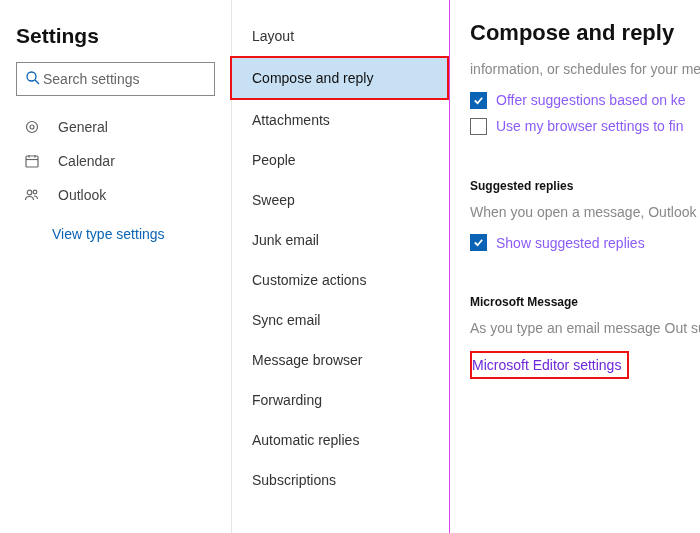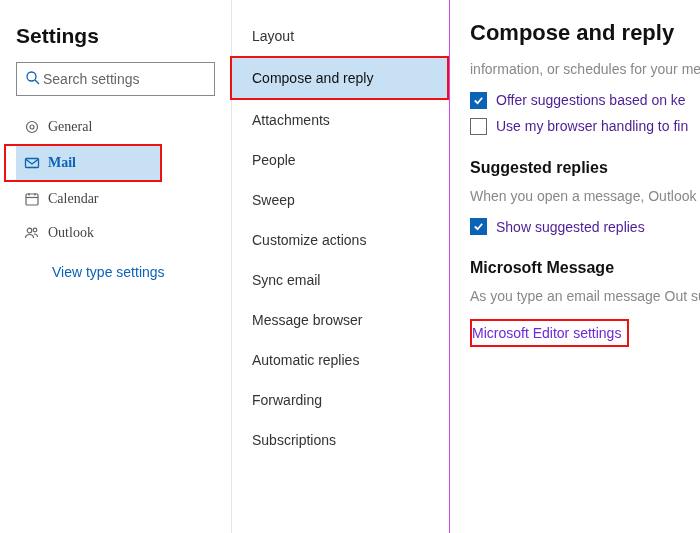--- a/index.html
+++ b/index.html
@@ -43,23 +43,22 @@
     color: #333;
     background: transparent;
   }
   .search-box input::placeholder { color: #666; }
   .nav-item {
     display: flex;
     align-items: center;
     height: 34px;
     padding: 0 8px;
     cursor: pointer;
-    gap: 8px;
+    gap: 18px;
     color: #444;
-    font-family: Liberation Serif, serif;
   }
   .nav-item.selected {
     background: #c7e0f4;
     color: #0a63b5;
     font-weight: 600;
   }
   .nav-item .icon { width: 16px; display: flex; justify-content: center; }
   .quick-link {
     color: #0a63b5;
     padding: 14px 0 0 36px;
@@ -120,36 +119,36 @@
     line-height: 1.4;
     margin-bottom: 12px;
     white-space: nowrap;
   }
   .check-row {
     display: flex;
     align-items: center;
     gap: 9px;
     margin-bottom: 9px;
     white-space: nowrap;
-    color: #4c1d95;
+    color: #8b5cf6;
   }
   .chkbox {
     width: 17px; height: 17px;
     border: 1px solid #666;
     display: flex; align-items: center; justify-content: center;
     flex-shrink: 0;
   }
   .chkbox.checked {
     background: #0a63b5;
     border-color: #0a63b5;
   }
   .section-h {
-    font-size: 16px;
-    font-weight: 600;
-    margin: 24px 0 10px 0;
+    font-size: 12px;
+    font-weight: 600;
+    margin: 44px 0 10px 0;
     color: #111;
   }
   .link-text { color: #6d28d9; cursor: pointer; }
 
   
   svg.ic { width: 16px; height: 16px; }
 </style>
 </head>
 <body>
 
@@ -171,31 +170,20 @@
     <div class="nav-item">
       <span class="icon">
         <svg class="ic" viewBox="0 0 16 16">
             <circle cx="8" cy="8" r="5.5" fill="none" stroke="#666" stroke-width="1.2"></circle>
             <circle cx="8" cy="8" r="2" fill="none" stroke="#666" stroke-width="1.2"></circle>
           </svg>
       </span>
       <span>General</span>
     </div>
 
-    <div class="hl-mail">
-      <div class="nav-item selected">
-        <span class="icon">
-          <svg class="ic" viewBox="0 0 16 16">
-              <rect x="1.5" y="3.5" width="13" height="9" rx="1" fill="none" stroke="#0a63b5" stroke-width="1.3"></rect>
-              <path d="M2 4.5 L8 9 L14 4.5" fill="none" stroke="#0a63b5" stroke-width="1.3"></path>
-            </svg>
-        </span>
-        <span>Mail</span>
-      </div>
-    </div>
 
     <div class="nav-item">
       <span class="icon">
         <svg class="ic" viewBox="0 0 16 16">
             <rect x="2" y="3" width="12" height="11" rx="1" fill="none" stroke="#666" stroke-width="1.2"></rect>
             <line x1="2" y1="6.5" x2="14" y2="6.5" stroke="#666" stroke-width="1.2"></line>
             <line x1="5" y1="2" x2="5" y2="4.5" stroke="#666" stroke-width="1.2"></line>
             <line x1="11" y1="2" x2="11" y2="4.5" stroke="#666" stroke-width="1.2"></line>
           </svg>
       </span>
@@ -229,33 +217,36 @@
     <div class="sub-item">
         <span>Attachments</span>
       </div>
     <div class="sub-item">
         <span>People</span>
       </div>
     <div class="sub-item">
         <span>Sweep</span>
       </div>
     <div class="sub-item">
+        <span>Junk email</span>
+      </div>
+    <div class="sub-item">
         <span>Customize actions</span>
       </div>
     <div class="sub-item">
         <span>Sync email</span>
       </div>
     <div class="sub-item">
         <span>Message browser</span>
       </div>
     <div class="sub-item">
+        <span>Forwarding</span>
+      </div>
+    <div class="sub-item">
         <span>Automatic replies</span>
-      </div>
-    <div class="sub-item">
-        <span>Forwarding</span>
       </div>
     <div class="sub-item">
         <span>Subscriptions</span>
       </div>
   </div>
 
   <div class="col3">
     <div class="panel-title">Compose and reply</div>
 
     <div class="gray-text">information, or schedules for your message.</div>
@@ -264,21 +255,21 @@
       <span class="chkbox checked">
         <svg width="11" height="11" viewBox="0 0 12 12">
             <path d="M2 6 L5 9 L10 3" stroke="#fff" stroke-width="2" fill="none"></path>
           </svg>
       </span>
       <span>Offer suggestions based on ke</span>
     </div>
 
     <div class="check-row">
       <span class="chkbox"></span>
-      <span>Use my browser handling to fin</span>
+      <span>Use my browser settings to fin</span>
     </div>
 
     <div class="section-h">Suggested replies</div>
     <div class="gray-text">When you open a message, Outlook sending it.</div>
 
     <div class="check-row">
       <span class="chkbox checked">
         <svg width="11" height="11" viewBox="0 0 12 12">
             <path d="M2 6 L5 9 L10 3" stroke="#fff" stroke-width="2" fill="none"></path>
           </svg>

